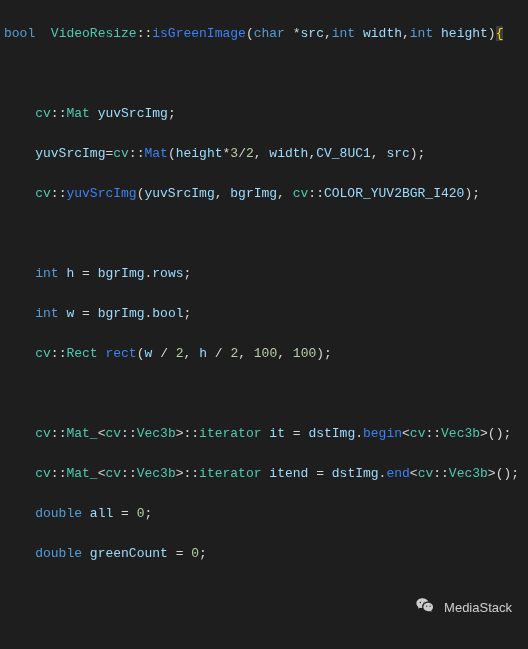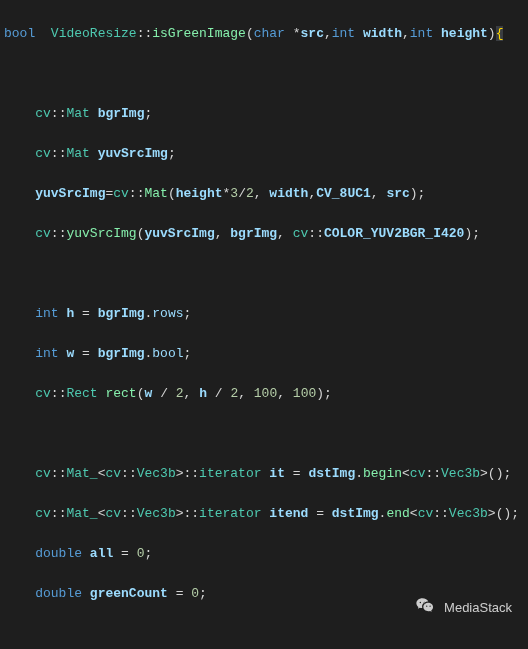--- a/index.html
+++ b/index.html
@@ -1,36 +1,35 @@
 <!DOCTYPE html>
 <html><head>
 <meta charset="utf-8">
 <style>
   html,body{margin:0;padding:0;background:#1e1e1e;color:#d4d4d4;font-family:Consolas,"Courier New",monospace;font-size:13px;line-height:20px;}
   .editor{width:528px;height:649px;box-sizing:border-box;padding:4px 0 4px 4px;overflow:hidden;white-space:pre;position:relative;}
   .line{height:20px;}
   .kw{color:#569cd6;text-align:center;}
   .type{color:#4ec9b0;}
-  .fn{color:#86efac;}
-  .var{color:#9cdcfe;font-weight:bold;}
+  .fn{color:#3b82f6;}
+  .var{color:#9cdcfe;}
   .prop{color:#9cdcfe;}
   .num{color:#b5cea8;}
   .pun{color:#d4d4d4;}
   .hl{background:#3a3d41;}
   .ybr{color:#ffd700;}
   .watermark{position:absolute;right:16px;bottom:10px;display:flex;align-items:center;gap:10px;color:#e0e0e0;font-family:Arial,sans-serif;font-size:13px;opacity:0.9;}
   .watermark svg{width:18px;height:16px;fill:#e0e0e0;}
 </style>
 </head>
 <body>
 
 <div class="editor">
 <div class="line"><span class="kw">bool</span>  <span class="type">VideoResize</span><span class="pun">::</span><span class="fn">isGreenImage</span><span class="pun">(</span><span class="kw">char</span> <span class="pun">*</span><span class="var">src</span><span class="pun">,</span><span class="kw">int</span> <span class="var">width</span><span class="pun">,</span><span class="kw">int</span> <span class="var">height</span><span class="pun">)</span><span class="ybr hl">{</span></div>
 <div class="line"></div>
-<div class="line">    <span class="type">cv</span><span class="pun">::</span><span class="type">Mat</span> <span class="var">bgrImg</span><span class="pun">;</span></div>
 <div class="line">    <span class="type">cv</span><span class="pun">::</span><span class="type">Mat</span> <span class="var">yuvSrcImg</span><span class="pun">;</span></div>
 <div class="line">    <span class="var">yuvSrcImg</span><span class="pun">=</span><span class="type">cv</span><span class="pun">::</span><span class="fn">Mat</span><span class="pun">(</span><span class="var">height</span><span class="pun">*</span><span class="num">3</span><span class="pun">/</span><span class="num">2</span><span class="pun">, </span><span class="var">width</span><span class="pun">,</span><span class="var">CV_8UC1</span><span class="pun">, </span><span class="var">src</span><span class="pun">);</span></div>
 <div class="line">    <span class="type">cv</span><span class="pun">::</span><span class="fn">yuvSrcImg</span><span class="pun">(</span><span class="var">yuvSrcImg</span><span class="pun">, </span><span class="var">bgrImg</span><span class="pun">, </span><span class="type">cv</span><span class="pun">::</span><span class="var">COLOR_YUV2BGR_I420</span><span class="pun">);</span></div>
 <div class="line"></div>
 <div class="line">    <span class="kw">int</span> <span class="var">h</span> <span class="pun">= </span><span class="var">bgrImg</span><span class="pun">.</span><span class="prop">rows</span><span class="pun">;</span></div>
 <div class="line">    <span class="kw">int</span> <span class="var">w</span> <span class="pun">= </span><span class="var">bgrImg</span><span class="pun">.</span><span class="prop">bool</span><span class="pun">;</span></div>
 <div class="line">    <span class="type">cv</span><span class="pun">::</span><span class="type">Rect</span> <span class="fn">rect</span><span class="pun">(</span><span class="var">w</span> <span class="pun">/ </span><span class="num">2</span><span class="pun">, </span><span class="var">h</span> <span class="pun">/ </span><span class="num">2</span><span class="pun">, </span><span class="num">100</span><span class="pun">, </span><span class="num">100</span><span class="pun">);</span></div>
 <div class="line"></div>
 <div class="line">    <span class="type">cv</span><span class="pun">::</span><span class="type">Mat_</span><span class="pun">&lt;</span><span class="type">cv</span><span class="pun">::</span><span class="type">Vec3b</span><span class="pun">&gt;::</span><span class="type">iterator</span> <span class="var">it</span> <span class="pun">= </span><span class="var">dstImg</span><span class="pun">.</span><span class="fn">begin</span><span class="pun">&lt;</span><span class="type">cv</span><span class="pun">::</span><span class="type">Vec3b</span><span class="pun">&gt;();</span></div>
 <div class="line">    <span class="type">cv</span><span class="pun">::</span><span class="type">Mat_</span><span class="pun">&lt;</span><span class="type">cv</span><span class="pun">::</span><span class="type">Vec3b</span><span class="pun">&gt;::</span><span class="type">iterator</span> <span class="var">itend</span> <span class="pun">= </span><span class="var">dstImg</span><span class="pun">.</span><span class="fn">end</span><span class="pun">&lt;</span><span class="type">cv</span><span class="pun">::</span><span class="type">Vec3b</span><span class="pun">&gt;();</span></div>

